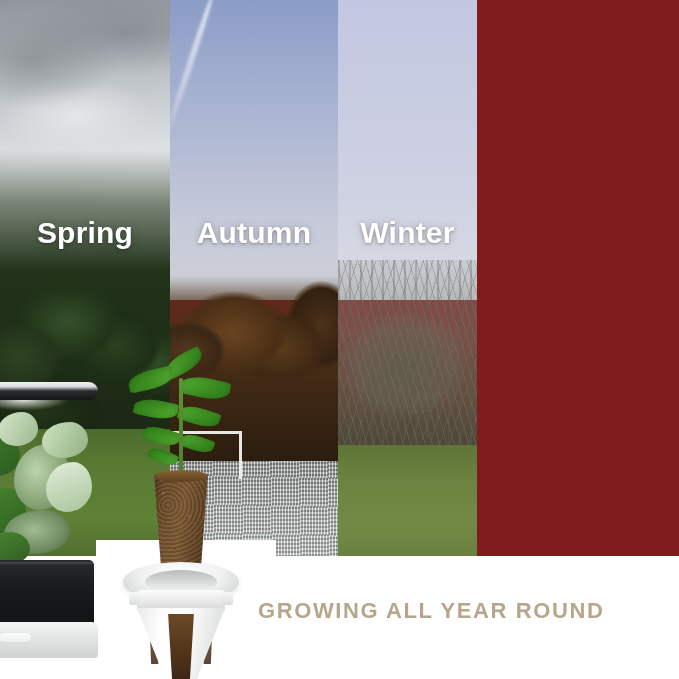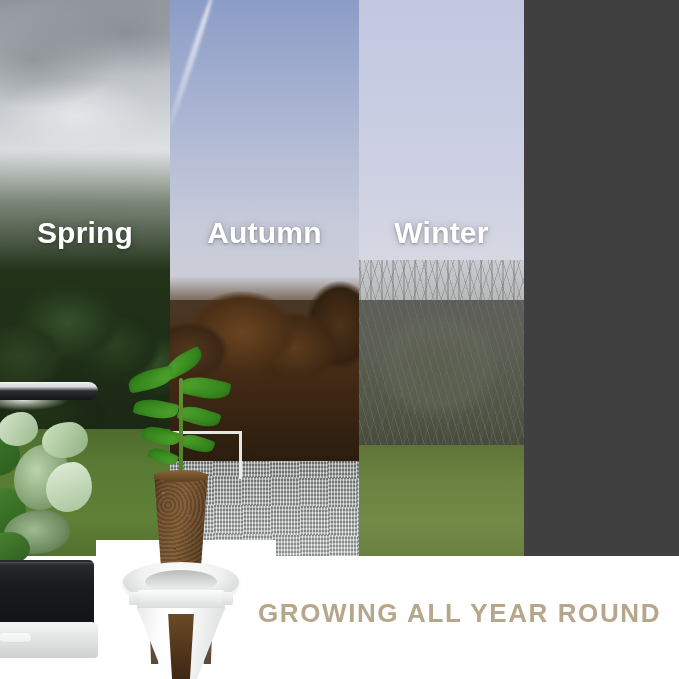--- a/index.html
+++ b/index.html
@@ -8,41 +8,41 @@
     background: #ffffff;
   }
   body {
     font-family: "Liberation Sans", sans-serif;
   }
   #stage {
     position: relative;
     width: 679px;
     height: 679px;
     overflow: hidden;
-    background: #404040;
+    background: #7f1d1d;
   }
 
   
   .seasons-band {
     position: absolute;
     left: 0;
     top: 0;
     width: 679px;
     height: 557px;
     display: flex;
   }
   .season-panel {
     position: relative;
     height: 557px;
     overflow: hidden;
   }
   .p-spring  { width: 170px; }
   .p-summer  { width: 170px; }
-  .p-autumn  { width: 168px; padding-left: 21px; }
-  .p-winter  { width: 165px; }
+  .p-autumn  { width: 168px; }
+  .p-winter  { width: 139px; }
 
   .layer {
     position: absolute;
     left: 0; right: 0;
     pointer-events: none;
   }
 
   
   .spring-sky {
     top: 0; height: 330px;
@@ -179,21 +179,21 @@
     left: 0; top: 556px;
     width: 679px; height: 123px;
     background: #ffffff;
     z-index: 8;
   }
   .tagline {
     position: absolute;
     left: 258px; top: 598px;
     width: 400px;
     color: #b6a68c;
-    font-size: 26px;
+    font-size: 22px;
     font-weight: bold;
     letter-spacing: 1.6px;
     z-index: 12;
     white-space: nowrap;
   }
 
   
   .device {
     position: absolute;
     left: -6px; top: 382px;

